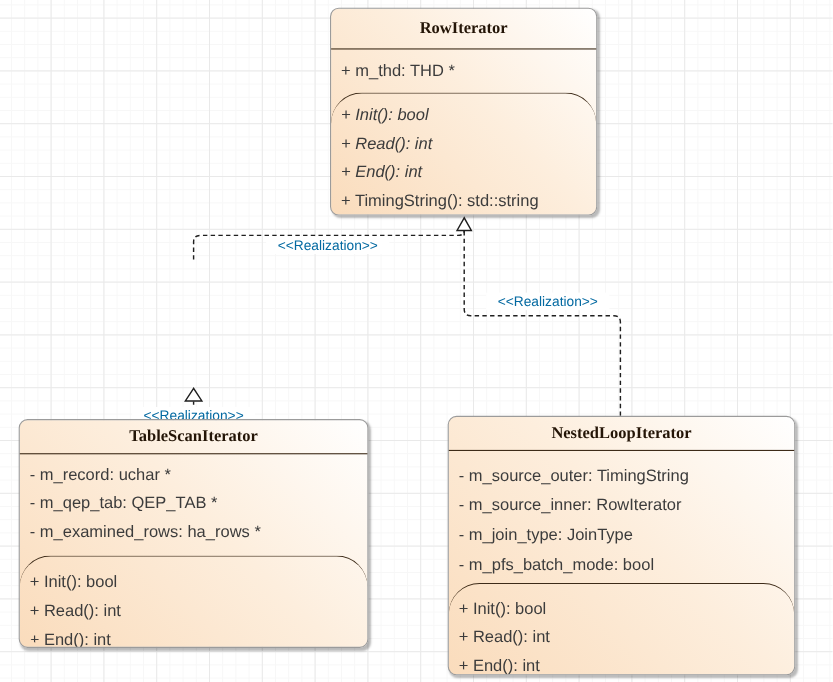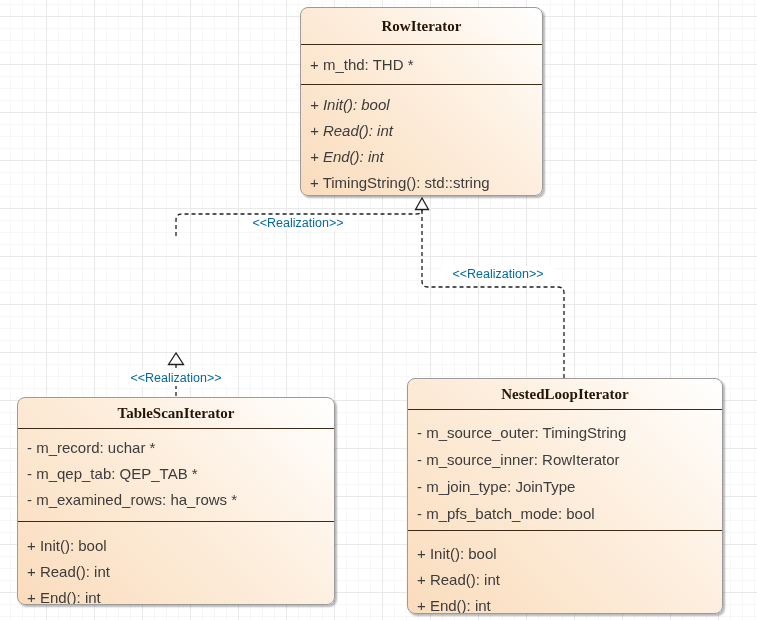--- a/index.html
+++ b/index.html
@@ -35,21 +35,21 @@
     text-align:center;
     flex:0 0 auto;
     display:flex;align-items:center;justify-content:center;
   }
   .uml-section{
     box-sizing:border-box;
     border-top:1px solid #3d2b18;
     flex:0 0 auto;
     overflow:hidden;
   }
-  .uml-section.grow{flex:1 1 auto;}
+  .uml-section.grow{flex:1 1 auto;border-radius:28px;}
   .uml-row{
     font-size:15px;
     color:#3c3c3c;
     line-height:26px;
     padding-left:9px;
     white-space:nowrap;
   }
   .uml-row.it{font-style:italic;}
 
   
@@ -58,21 +58,21 @@
   #c-row .attrs{height:40px;padding-top:7px;}
   #c-row .methods{padding-top:7px;line-height:26px;}
 
   
   #c-trow{left:52px;top:236px;width:251px;height:115px;}
   #c-trow .uml-title{height:37px;}
   #c-trow .attrs{height:38px;padding-top:5px;}
   #c-trow .methods{padding-top:6px;}
 
   
-  #c-tscan{left:17px;top:397px;width:318px;height:208px;}
+  #c-tscan{left:17px;top:381px;width:318px;height:208px;}
   #c-tscan .uml-title{height:30px;}
   #c-tscan .attrs{height:93px;padding-top:6px;}
   #c-tscan .methods{padding-top:11px;}
 
   
   #c-nested{left:407px;top:378px;width:316px;height:236px;}
   #c-nested .uml-title{height:30px;}
   #c-nested .attrs{height:121px;padding-top:9px;}
   #c-nested .attrs .uml-row{line-height:27px;}
   #c-nested .methods{padding-top:10px;}

